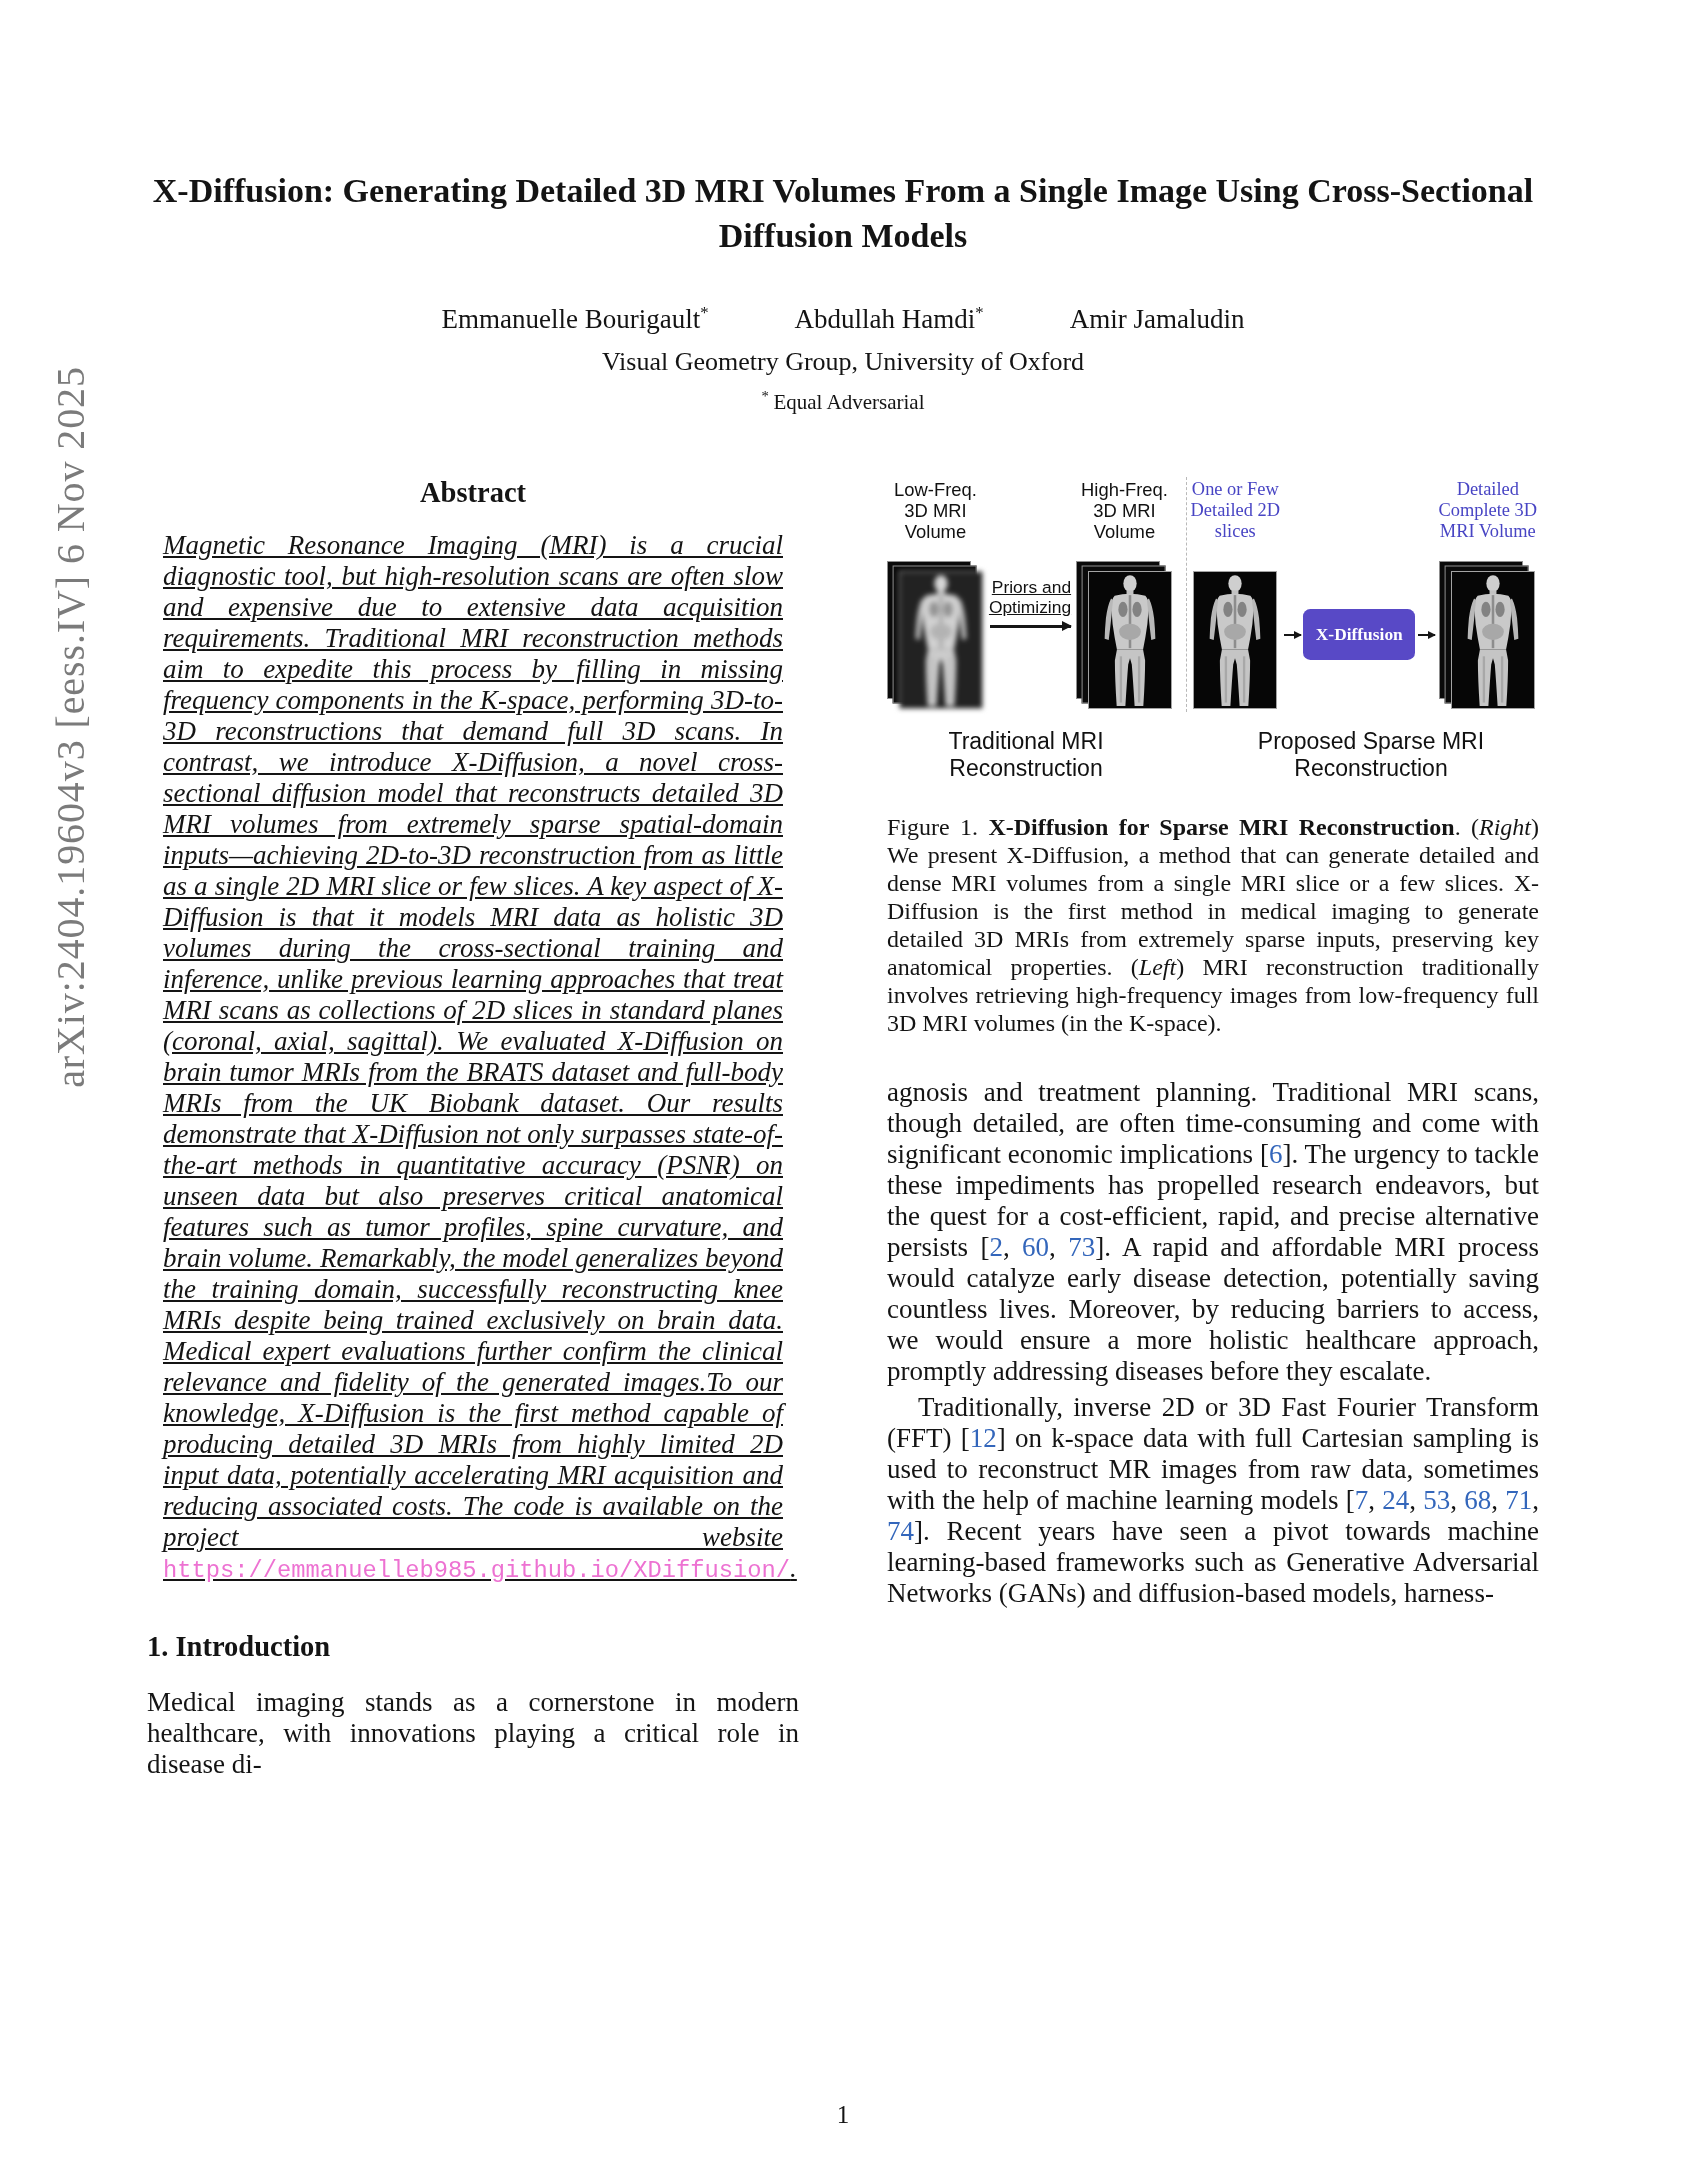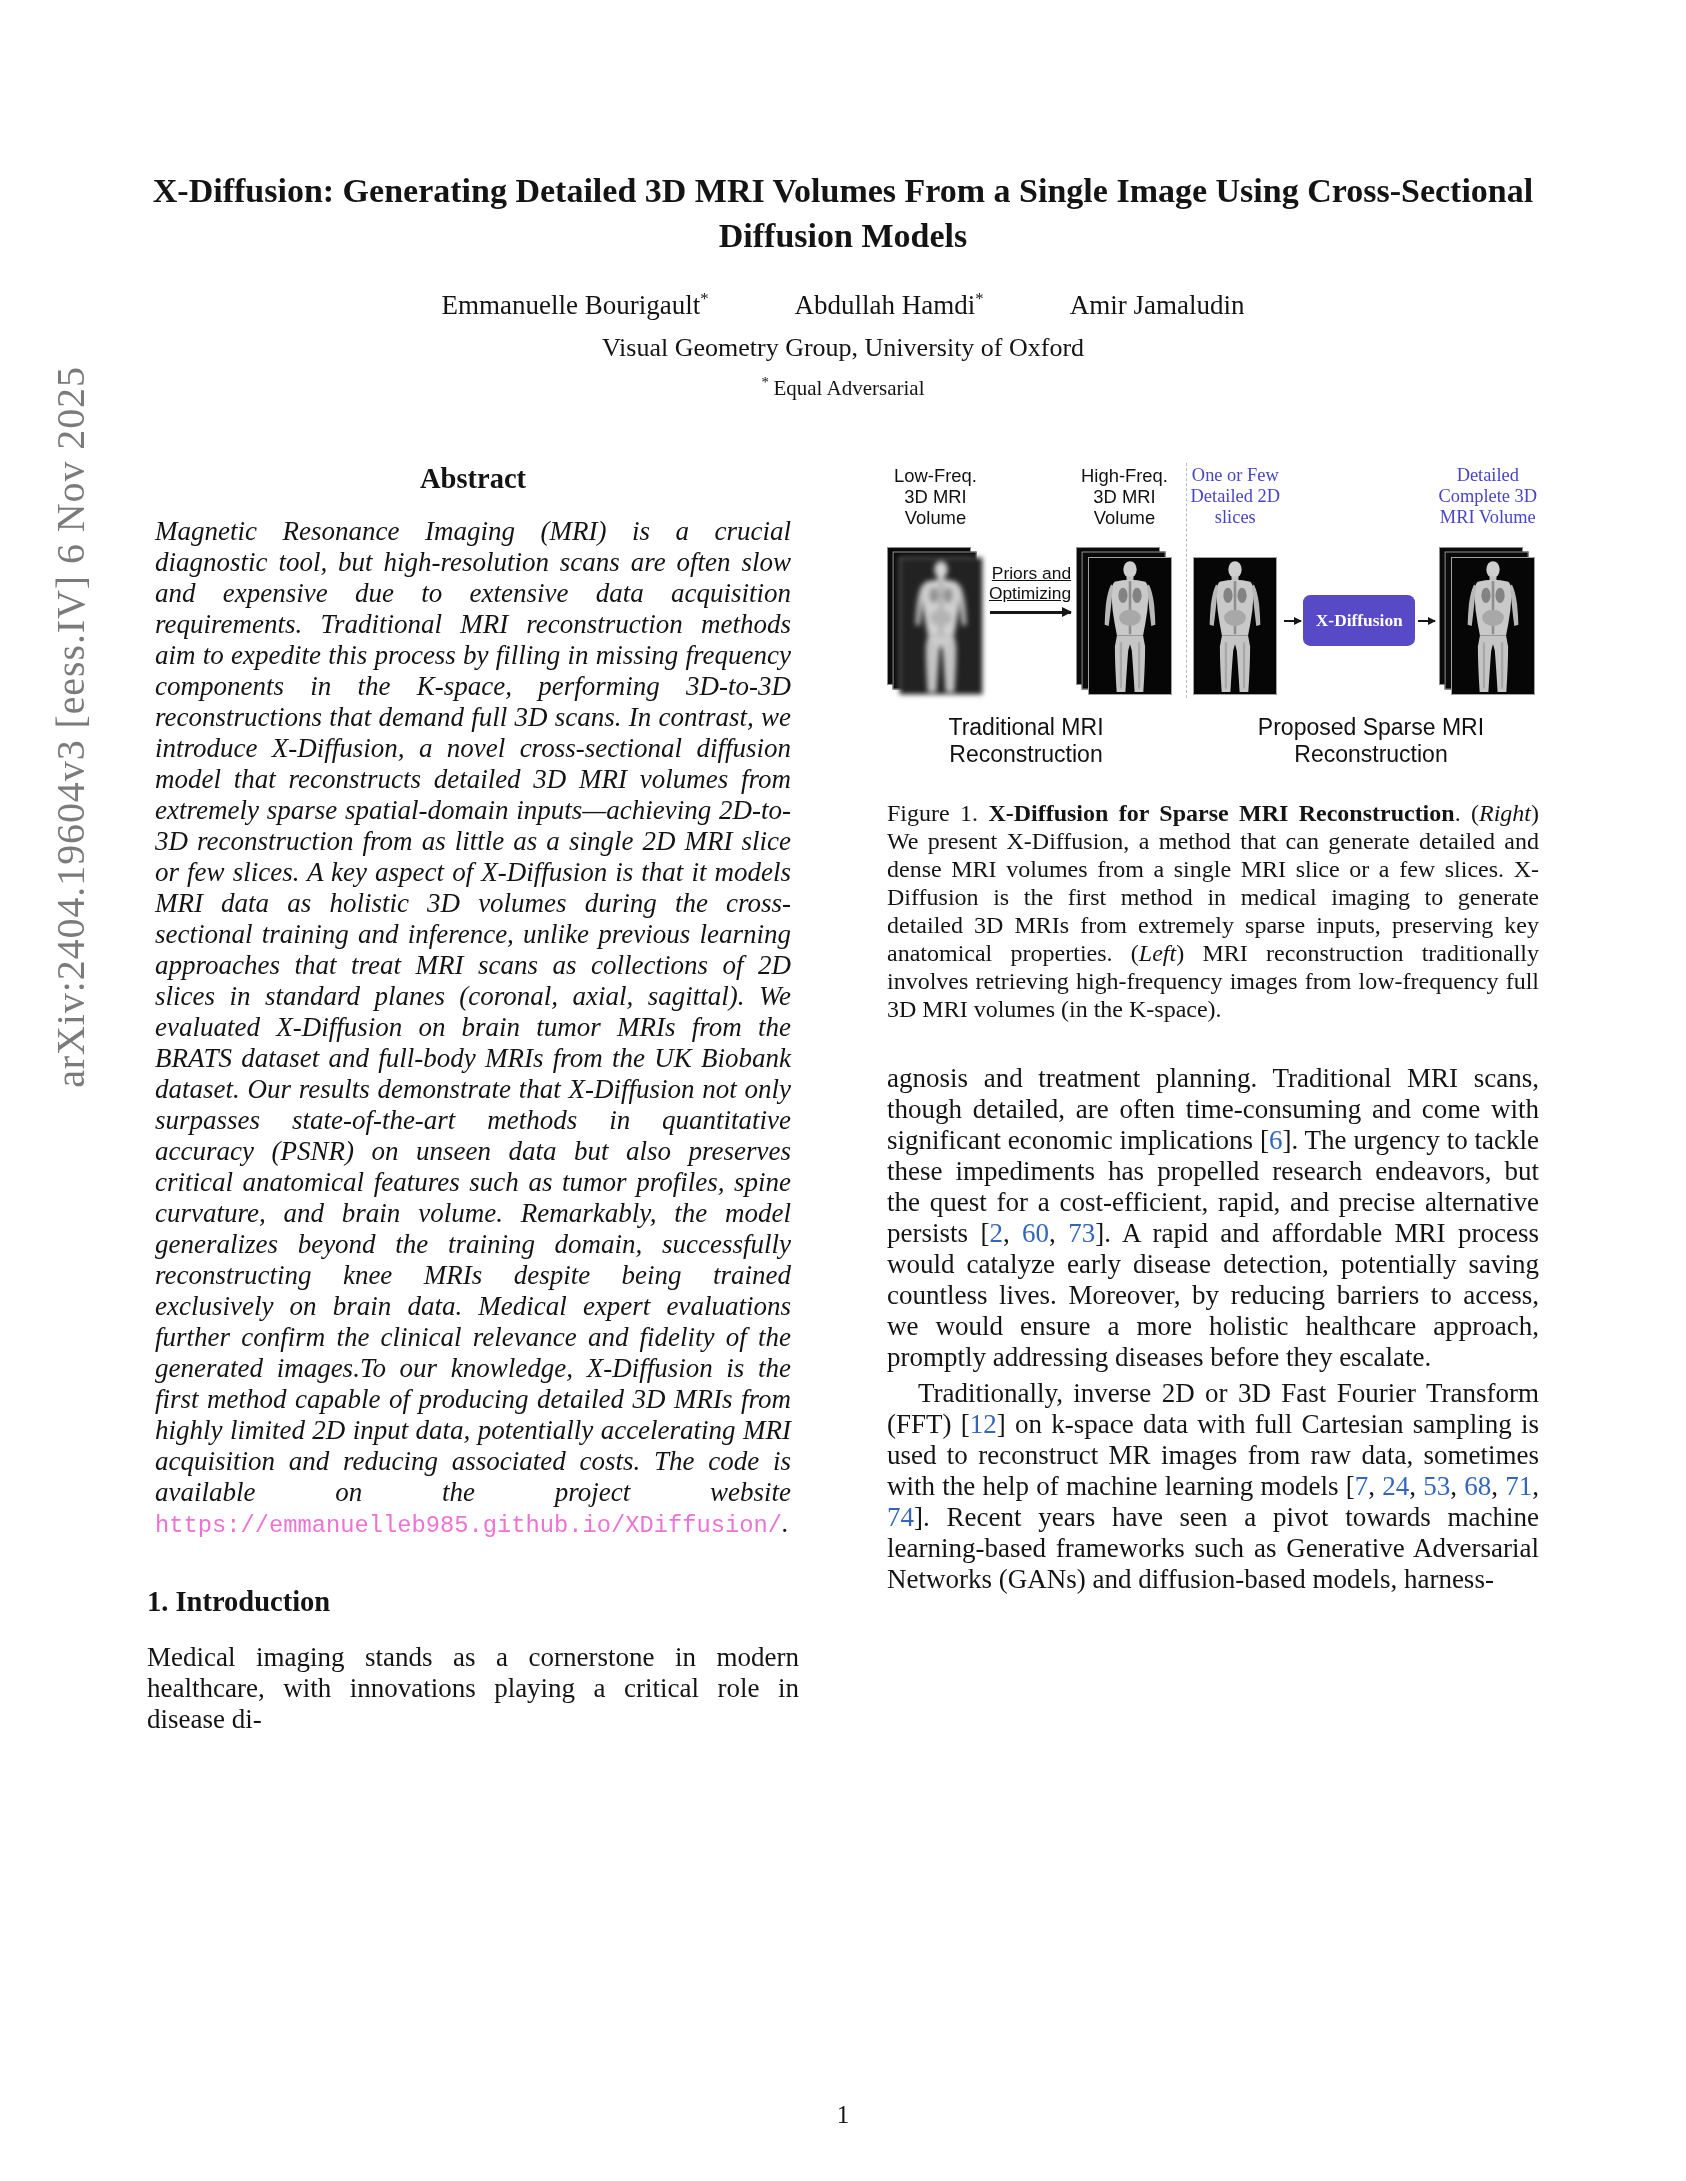--- a/index.html
+++ b/index.html
@@ -7,33 +7,33 @@
   .page { position:relative; width:1686px; height:2182px; background:#ffffff;
           font-family:"Liberation Serif", serif; color:#141414; overflow:hidden; margin:0 auto; }
 
   .arxiv-watermark { position:absolute; top:727px; left:70px;
           transform:translate(-50%,-50%) rotate(-90deg); white-space:nowrap;
           font-size:40px; color:#7b7b7b; letter-spacing:0.9px; }
 
   .content { position:absolute; left:147px; top:169px; width:1392px; }
 
   .title { font-size:34px; font-weight:bold; text-align:center; line-height:1.32; margin:0; }
-  .authors-row { display:flex; justify-content:center; gap:86px; margin-top:30px; font-size:27px; }
+  .authors-row { display:flex; justify-content:center; gap:86px; margin-top:44px; font-size:27px; }
   .author sup { font-size:0.62em; }
   .affiliation { text-align:center; font-size:26px; margin-top:12px; }
   .equal-note { text-align:center; font-size:21px; margin-top:11px; }
   .equal-note sup { font-size:0.7em; margin-right:4.6px; }
   .email { text-align:center; font-size:21px; margin-top:12px;
            font-family:"Liberation Mono", monospace; letter-spacing:0.5px; }
 
   .columns { display:flex; gap:88px; margin-top:59px; }
   .col { width:652px; font-size:27px; line-height:31px; text-align:justify; }
 
   .abstract-heading { text-align:center; font-weight:bold; font-size:28.5px; margin:3.7px 0 22px 0; }
-  .abstract-body { font-style:italic; margin:8px; }
+  .abstract-body { font-style:italic; margin:16px;text-decoration:underline; }
   .url { font-style:normal; font-family:"Liberation Mono", monospace;
          color:var(--url); font-size:0.88em; cursor:pointer; }
   .cite { color:var(--citation); cursor:pointer; }
   .b { font-weight:bold; }
   .i { font-style:italic; }
 
   .section-heading { font-size:28.5px; font-weight:bold; margin:44px 0 22px 0; line-height:1.2; text-align:left; }
   .body-par { margin:0; }
   .body-par.indent { text-indent:31px; margin-top:5.5px; }
 

